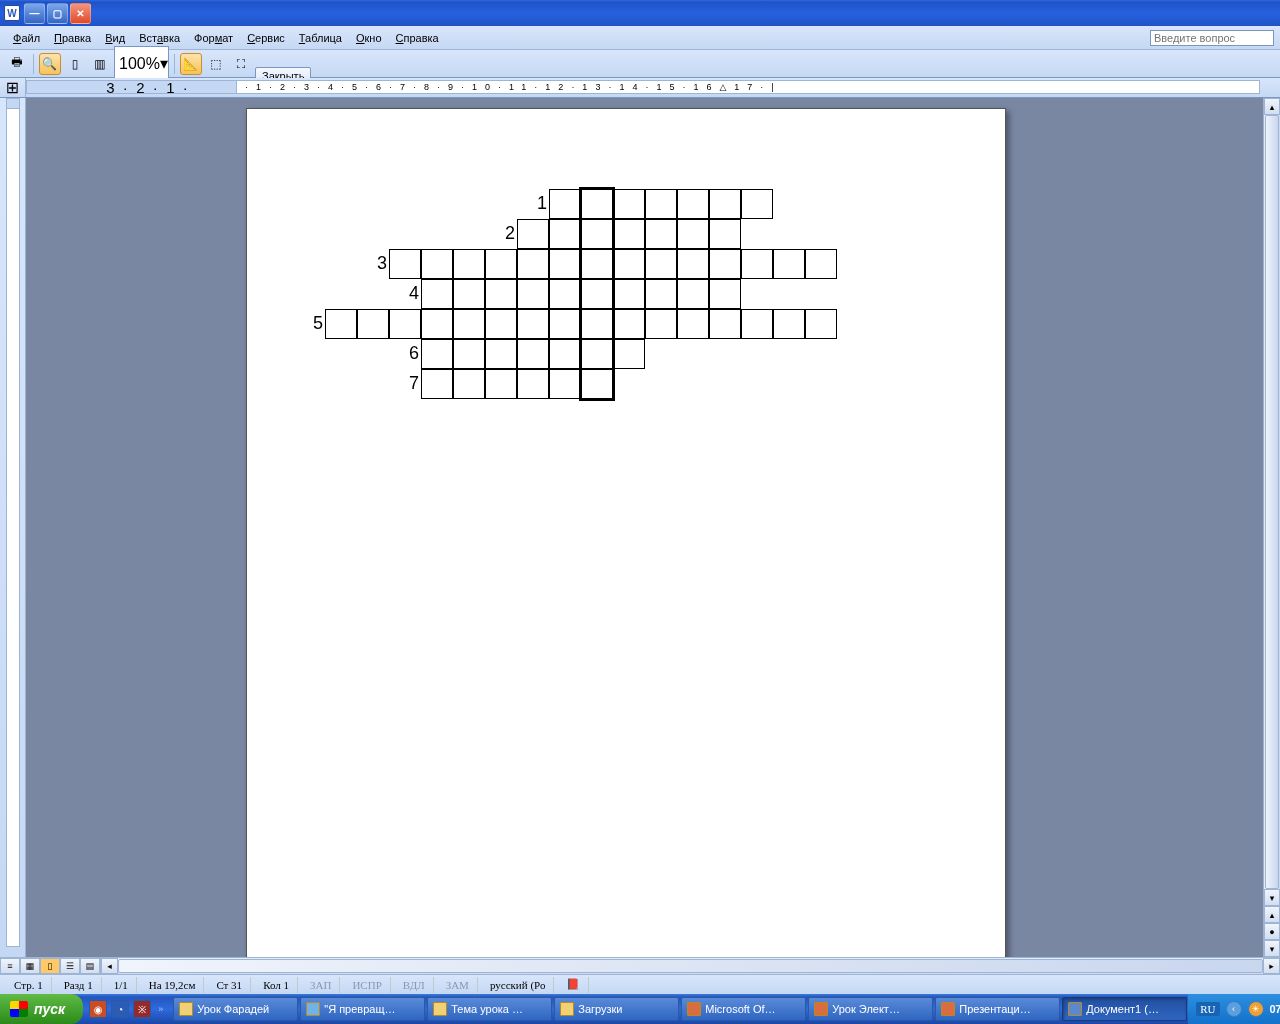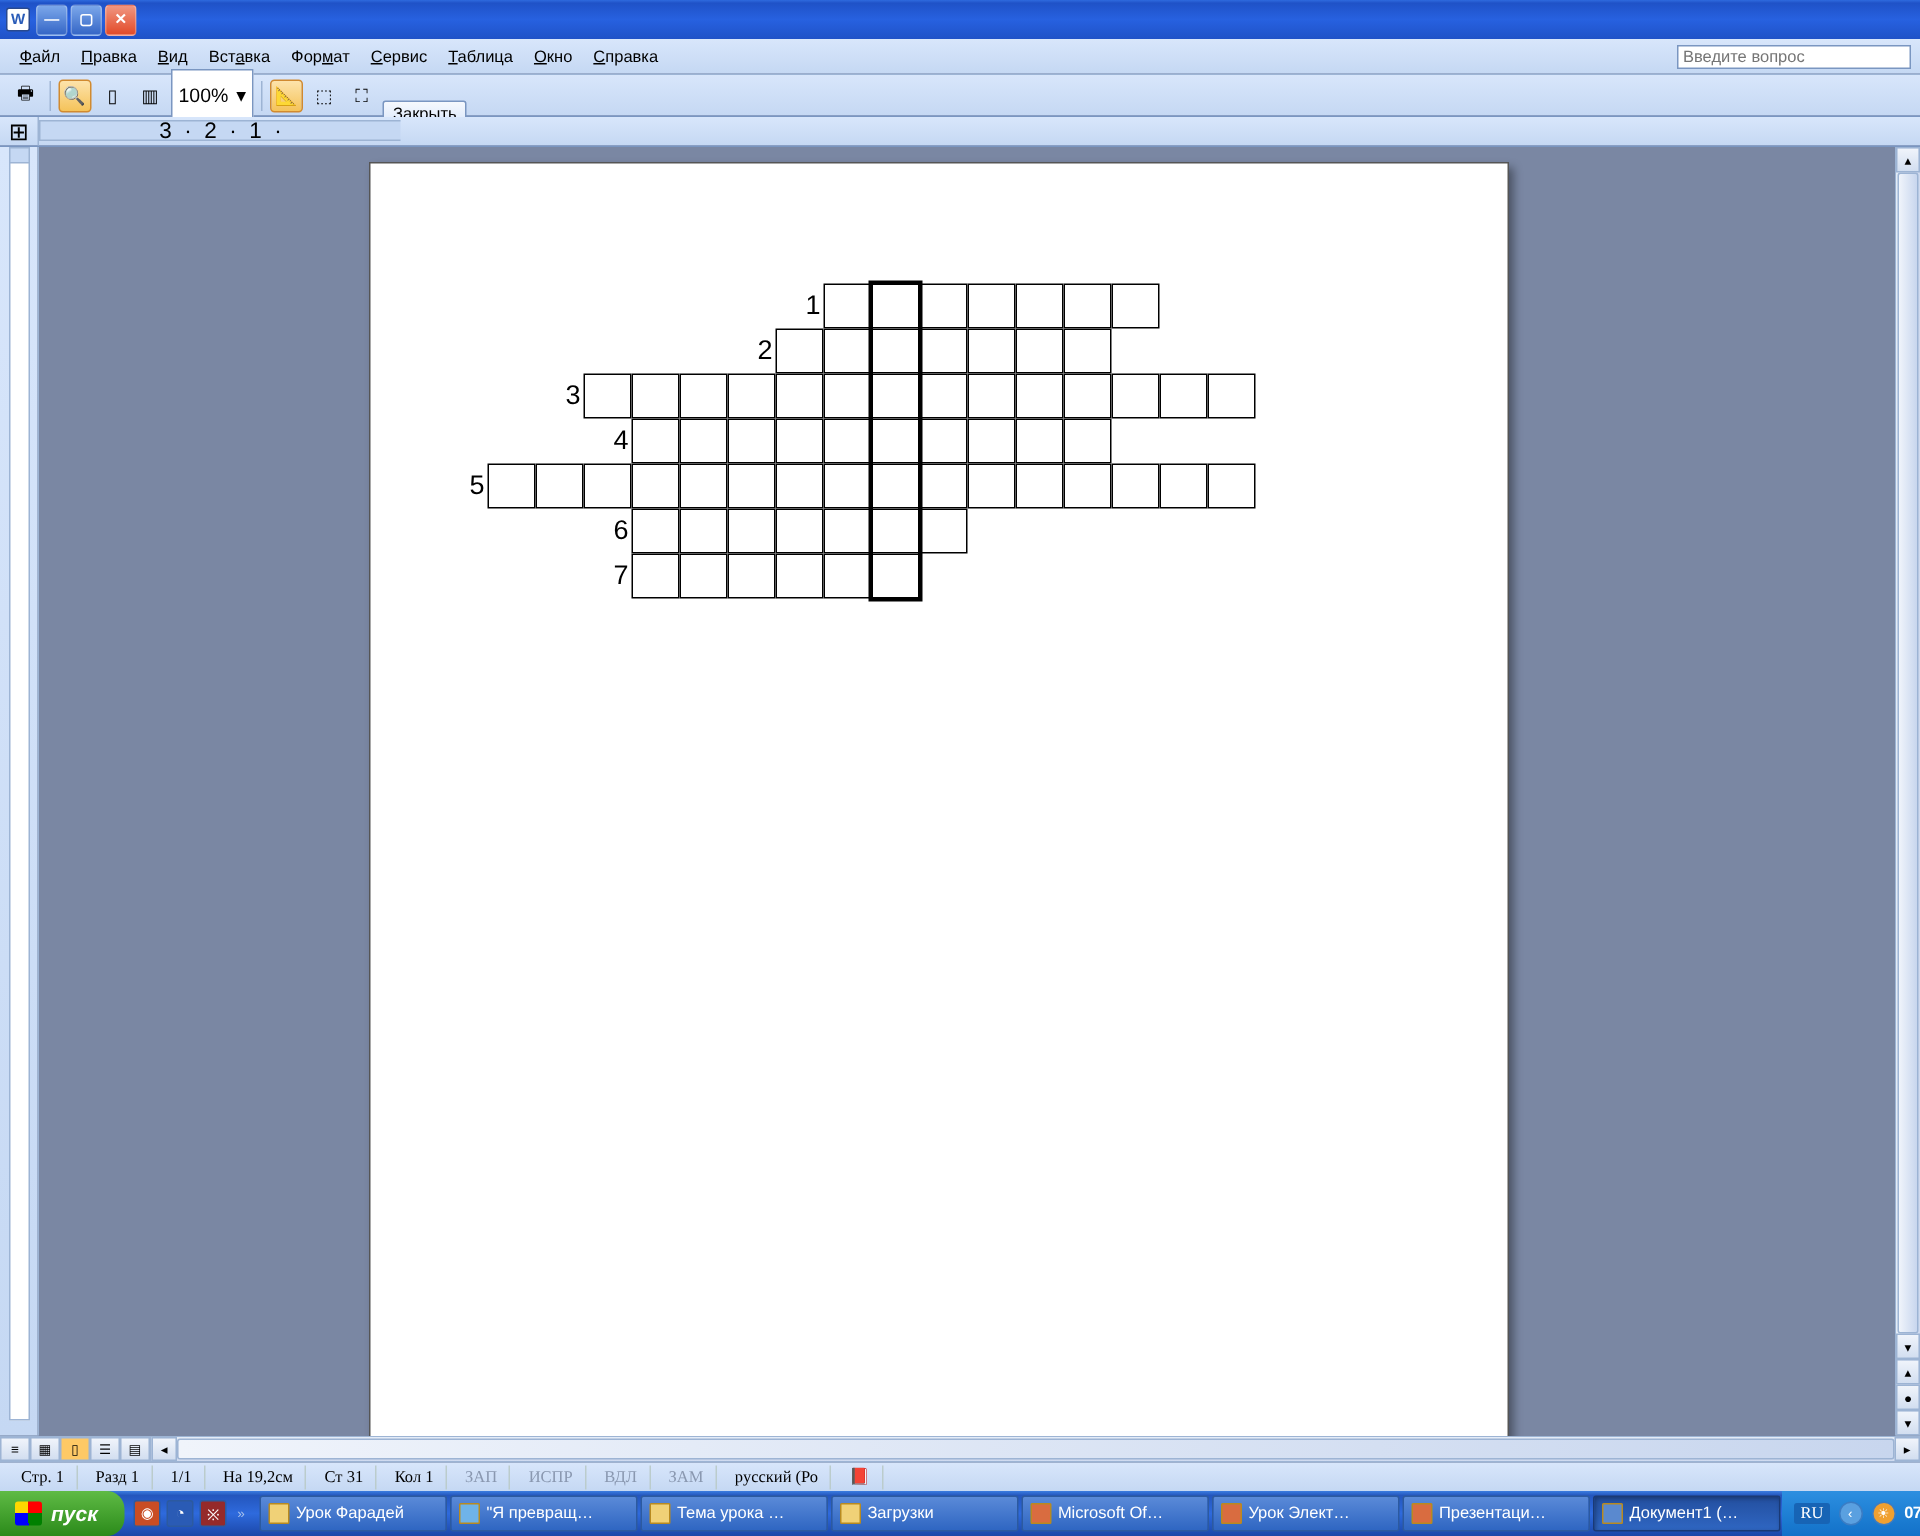--- a/index.html
+++ b/index.html
@@ -12,28 +12,28 @@
 .win-controls { display: flex; gap: 2px; }
 .win-btn { width: 21px; height: 21px; border-radius: 3px; border: 1px solid #fff4; display: flex; align-items: center; justify-content: center; font-size: 10px; cursor: pointer; }
 .win-btn.min, .win-btn.max { background: linear-gradient(to bottom, #7ba7ea, #3566c6); color: white; }
 .win-btn.close { background: linear-gradient(to bottom, #f09681, #e24a28); color: white; }
 
 
 .menubar { background: linear-gradient(to bottom, #d8e6fb, #c5d8f3); height: 24px; display: flex; align-items: center; padding: 0 6px; font-size: 11px; color: #000; border-bottom: 1px solid #9db4d4; }
 .menubar .menu-item { padding: 2px 7px; cursor: pointer; }
 .menubar .menu-item u { text-decoration: underline; }
 .help-box { margin-left: auto; }
-.help-box input { width: 156px; font-size: 11px; border: 1px solid #7a96c1; padding: 1px 3px; background: #fff; }
+.help-box input { width: 124px; font-size: 11px; border: 1px solid #7a96c1; padding: 1px 3px; background: #fff; }
 
 
 .toolbar { background: linear-gradient(to bottom, #d8e6fb, #c5d8f3); height: 28px; display: flex; align-items: center; padding: 0 6px; gap: 3px; border-bottom: 1px solid #7a96c1; }
 .tb-btn { width: 22px; height: 22px; border: 1px solid transparent; border-radius: 3px; display: flex; align-items: center; justify-content: center; font-size: 12px; cursor: pointer; }
 .tb-btn.orange { border: 1px solid #d18a2f; background: linear-gradient(to bottom, #fde3ab, #f5c35a); }
 .tb-sep { width: 1px; height: 20px; background: #9db4d4; margin: 0 2px; }
-.zoom-box { display: flex; align-items: center; border: 1px solid #7a96c1; background: white; height: 36px; font-size: 13px; padding: 0 4px; width: 55px; justify-content: space-between; }
+.zoom-box { display: flex; align-items: center; border: 1px solid #7a96c1; background: white; height: 36px; font-size: 16px; padding: 0 4px; width: 55px; justify-content: space-between; }
 .close-preview { border: 1px solid #7a96c1; background: linear-gradient(to bottom, #f6f9fe, #d8e6fb); padding: 2px 6px; font-size: 11px; cursor: pointer; border-radius: 2px; margin-top: 24px; }
 
 
 .ruler-bar { height: 20px; background: linear-gradient(to bottom, #d8e6fb, #c5d8f3); display: flex; border-bottom: 1px solid #7a96c1; }
 .ruler-corner { width: 26px; border-right: 1px solid #9db4d4; display:flex; align-items:center; justify-content:center; }
 .ruler-h { flex: 1; position: relative; overflow:hidden; }
 .ruler-h-inner { position:absolute; left: 210px; top:2px; height:14px; right:20px; background: #fff; border: 1px solid #9db4d4; display:flex; align-items:center; font-size:9px;}
 .ruler-h-left { position:absolute; left:0; top:2px; height:14px; width:241px; background:#c5d8f3; border:1px solid #9db4d4; border-right:none; display:flex; align-items:center; justify-content:center; font-size:15px; }
 
 
@@ -127,20 +127,23 @@
   <div class="tb-btn">⛶</div>
   <div class="close-preview"><span>Закрыть</span></div>
 </div>
 
 <div class="ruler-bar">
   <div class="ruler-corner">⊞</div>
   <div class="ruler-h">
     <div class="ruler-h-left">
         <span style="padding:0 10px;">3&nbsp;&nbsp;·&nbsp;&nbsp;2&nbsp;&nbsp;·&nbsp;&nbsp;1&nbsp;&nbsp;·</span>
       </div>
+    <div class="ruler-h-inner">
+      <span style="padding-left:8px; letter-spacing:8px;">·1·2·3·4·5·6·7·8·9·10·11·12·13·14·15·16△17·|</span>
+    </div>
   </div>
 </div>
 
 <div class="main-area">
   <div class="vruler">
     <div class="vruler-top"></div>
     <div class="vruler-inner"></div>
   </div>
   <div class="doc-area">
     <div class="page">

